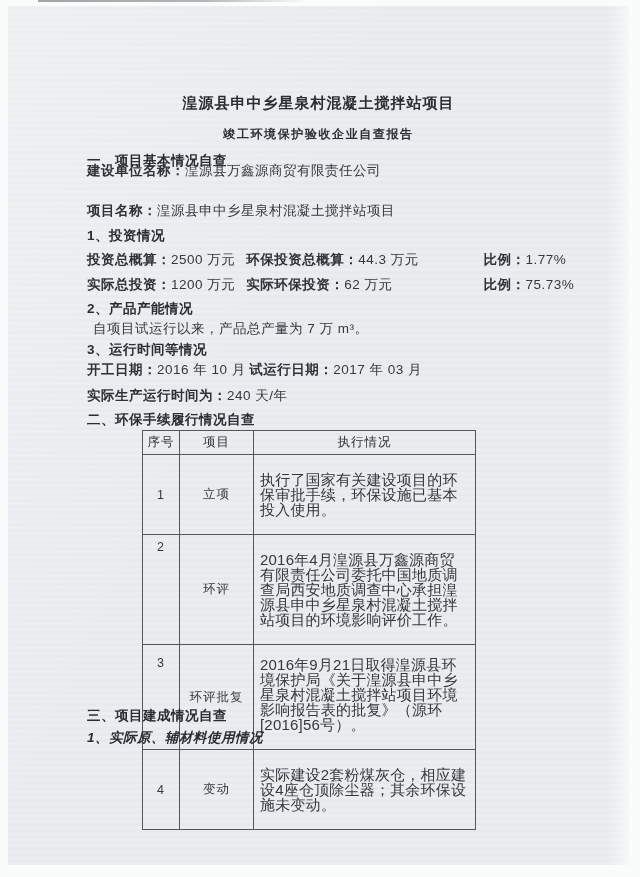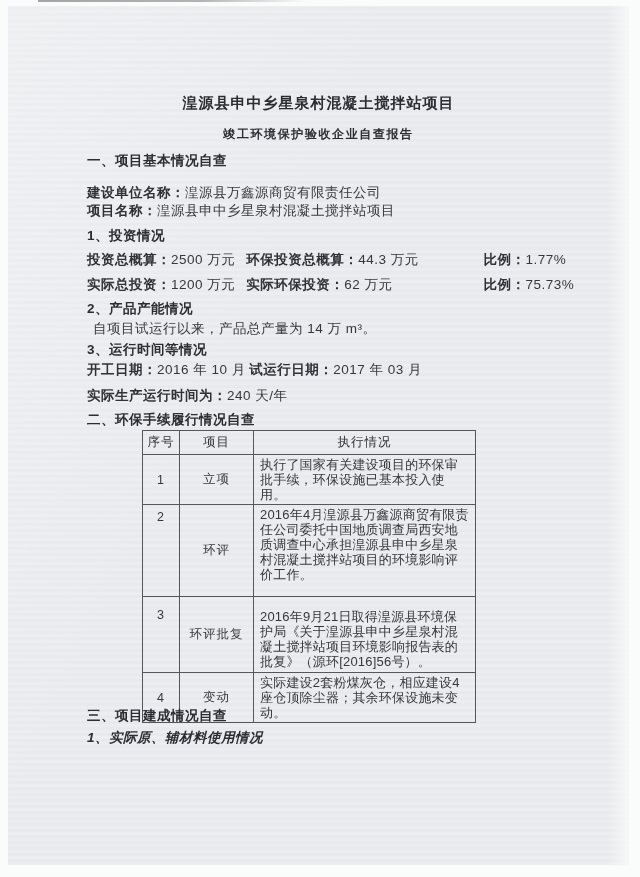--- a/index.html
+++ b/index.html
@@ -32,21 +32,21 @@
   .t1{top:88px;font-size:15px;letter-spacing:1px;}
   .t2{top:120px;font-size:12px;letter-spacing:1.6px;}
   .heading{font-weight:bold;color:#2b2d32;}
   .lbl{font-weight:bold;color:#2f3136;}
   .val{font-weight:normal;}
   .seg{display:inline-block;}
   .seg.w1{width:155px;}
   .seg.w2{width:233px;}
   .seg.d1{width:158px;}
   .y-h1{top:146px;}
-  .y-unit{top:178px;}
+  .y-unit{top:156px;}
   .y-proj{top:196px;}
   .y-sub1{top:221px;}
   .y-inv1{top:245px;}
   .y-inv2{top:270px;}
   .y-sub2{top:294px;}
   .y-cap{top:314px;left:85px;}
   .y-sub3{top:335px;}
   .y-dates{top:355px;}
   .y-run{top:381px;}
   .y-h2{top:405px;}
@@ -64,22 +64,22 @@
     border:1px solid #55575c;
     font-size:12.5px;color:#35373c;
     padding:2px 4px;box-sizing:border-box;
   }
   #proc-table th{
     font-weight:normal;color:#303237;text-align:center;height:24px;
     letter-spacing:1px;
   }
   #proc-table td.no,#proc-table td.item{text-align:center;vertical-align:middle;letter-spacing:1px;}
   #proc-table td.detail{
-    font-size:13px;line-height:15px;vertical-align:middle;
-    padding:2px 6px;letter-spacing:.2px;text-align:left;
+    font-size:15px;line-height:15px;vertical-align:middle;
+    padding:17px 6px;letter-spacing:.2px;text-align:left;
   }
   #proc-table tr.r1{height:40px;}
   #proc-table tr.r2{height:92px;}
   #proc-table tr.r3{height:76px;}
   #proc-table tr.r4{height:38px;}
   #proc-table tr.r2 td.no{vertical-align:top;padding-top:5px;}
   #proc-table tr.r2 td.detail{vertical-align:top;}
   #proc-table tr.r3 td.no{vertical-align:top;padding-top:11px;}
   #proc-table tr.r3 td.detail{vertical-align:top;padding-top:12px;}
 </style>
@@ -107,21 +107,21 @@
     <span class="seg"><span class="lbl">比例：</span><span class="val">1.77%</span></span>
   </div>
 
   <div class="line y-inv2">
     <span class="seg w1"><span class="lbl">实际总投资：</span><span class="val">1200 万元</span></span>
     <span class="seg w2"><span class="lbl">实际环保投资：</span><span class="val">62 万元</span></span>
     <span class="seg"><span class="lbl">比例：</span><span class="val">75.73%</span></span>
   </div>
 
   <div class="line heading y-sub2">2、产品产能情况</div>
-  <div class="line y-cap">自项目试运行以来，产品总产量为 14 万 m³。</div>
+  <div class="line y-cap">自项目试运行以来，产品总产量为 7 万 m³。</div>
 
   <div class="line heading y-sub3">3、运行时间等情况</div>
 
   <div class="line y-dates">
     <span class="seg d1"><span class="lbl">开工日期：</span><span class="val">2016 年 10 月</span></span>
     <span class="seg"><span class="lbl">试运行日期：</span><span class="val">2017 年 03 月</span></span>
   </div>
 
   <div class="line y-run"><span class="lbl">实际生产运行时间为：</span><span class="val">240 天/年</span></div>
 

